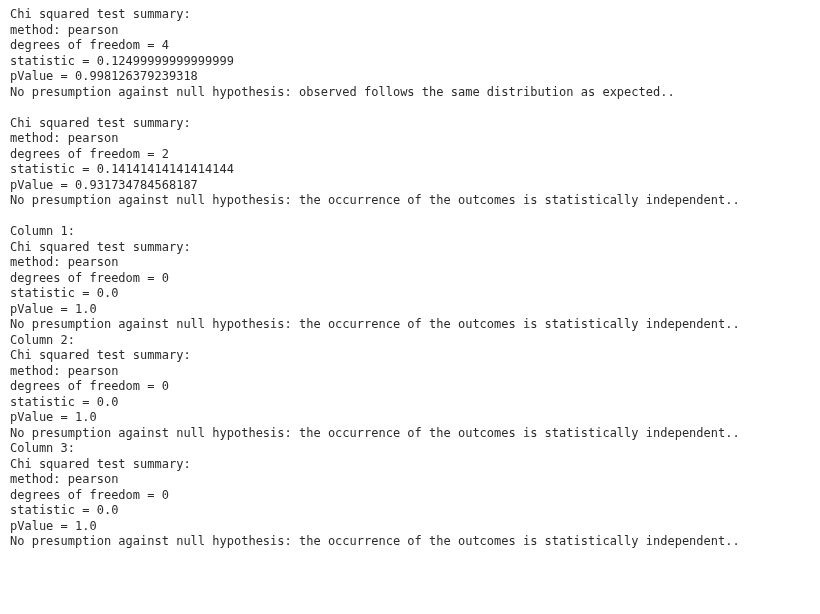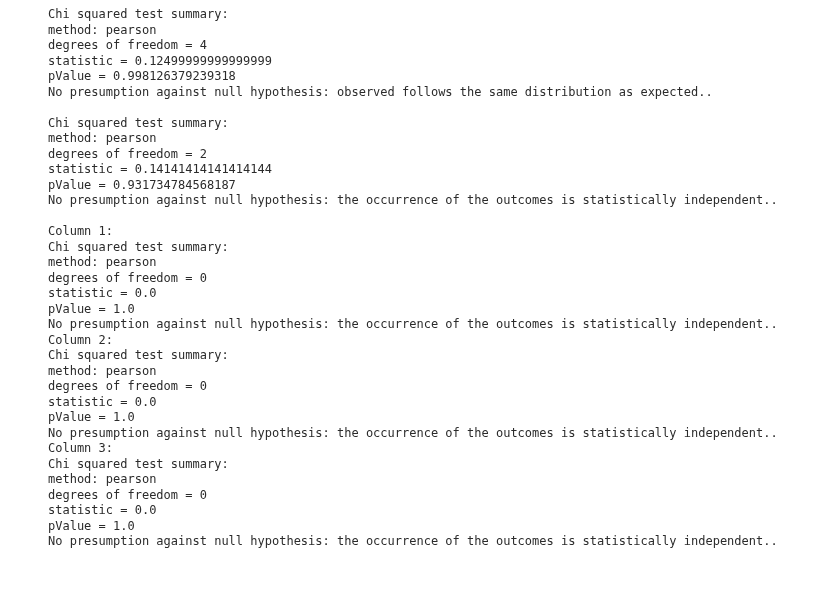--- a/index.html
+++ b/index.html
@@ -23,21 +23,20 @@
     font-size: 12px;
     line-height: 15.5px;
     color: #2b2b2b;
     white-space: pre;
     letter-spacing: 0px;
     -webkit-font-smoothing: antialiased;
   }
   .console-line {
     white-space: pre;
     min-height: 15.5px;
-    margin-left: 38px;
   }
   .console-line.blank {
     height: 15.5px;
   }
 </style>
 </head>
 <body style="background: rgb(255, 255, 255);">
 
 <div id="console-output" style="color: rgb(43, 43, 43);"><div class="console-line">Chi squared test summary:</div><div class="console-line">method: pearson</div><div class="console-line">degrees of freedom = 4</div><div class="console-line">statistic = 0.12499999999999999</div><div class="console-line">pValue = 0.998126379239318</div><div class="console-line">No presumption against null hypothesis: observed follows the same distribution as expected..</div><div class="console-line blank"></div><div class="console-line">Chi squared test summary:</div><div class="console-line">method: pearson</div><div class="console-line">degrees of freedom = 2</div><div class="console-line">statistic = 0.14141414141414144</div><div class="console-line">pValue = 0.931734784568187</div><div class="console-line">No presumption against null hypothesis: the occurrence of the outcomes is statistically independent..</div><div class="console-line blank"></div><div class="console-line">Column 1:</div><div class="console-line">Chi squared test summary:</div><div class="console-line">method: pearson</div><div class="console-line">degrees of freedom = 0</div><div class="console-line">statistic = 0.0</div><div class="console-line">pValue = 1.0</div><div class="console-line">No presumption against null hypothesis: the occurrence of the outcomes is statistically independent..</div><div class="console-line">Column 2:</div><div class="console-line">Chi squared test summary:</div><div class="console-line">method: pearson</div><div class="console-line">degrees of freedom = 0</div><div class="console-line">statistic = 0.0</div><div class="console-line">pValue = 1.0</div><div class="console-line">No presumption against null hypothesis: the occurrence of the outcomes is statistically independent..</div><div class="console-line">Column 3:</div><div class="console-line">Chi squared test summary:</div><div class="console-line">method: pearson</div><div class="console-line">degrees of freedom = 0</div><div class="console-line">statistic = 0.0</div><div class="console-line">pValue = 1.0</div><div class="console-line">No presumption against null hypothesis: the occurrence of the outcomes is statistically independent..</div></div>
 

